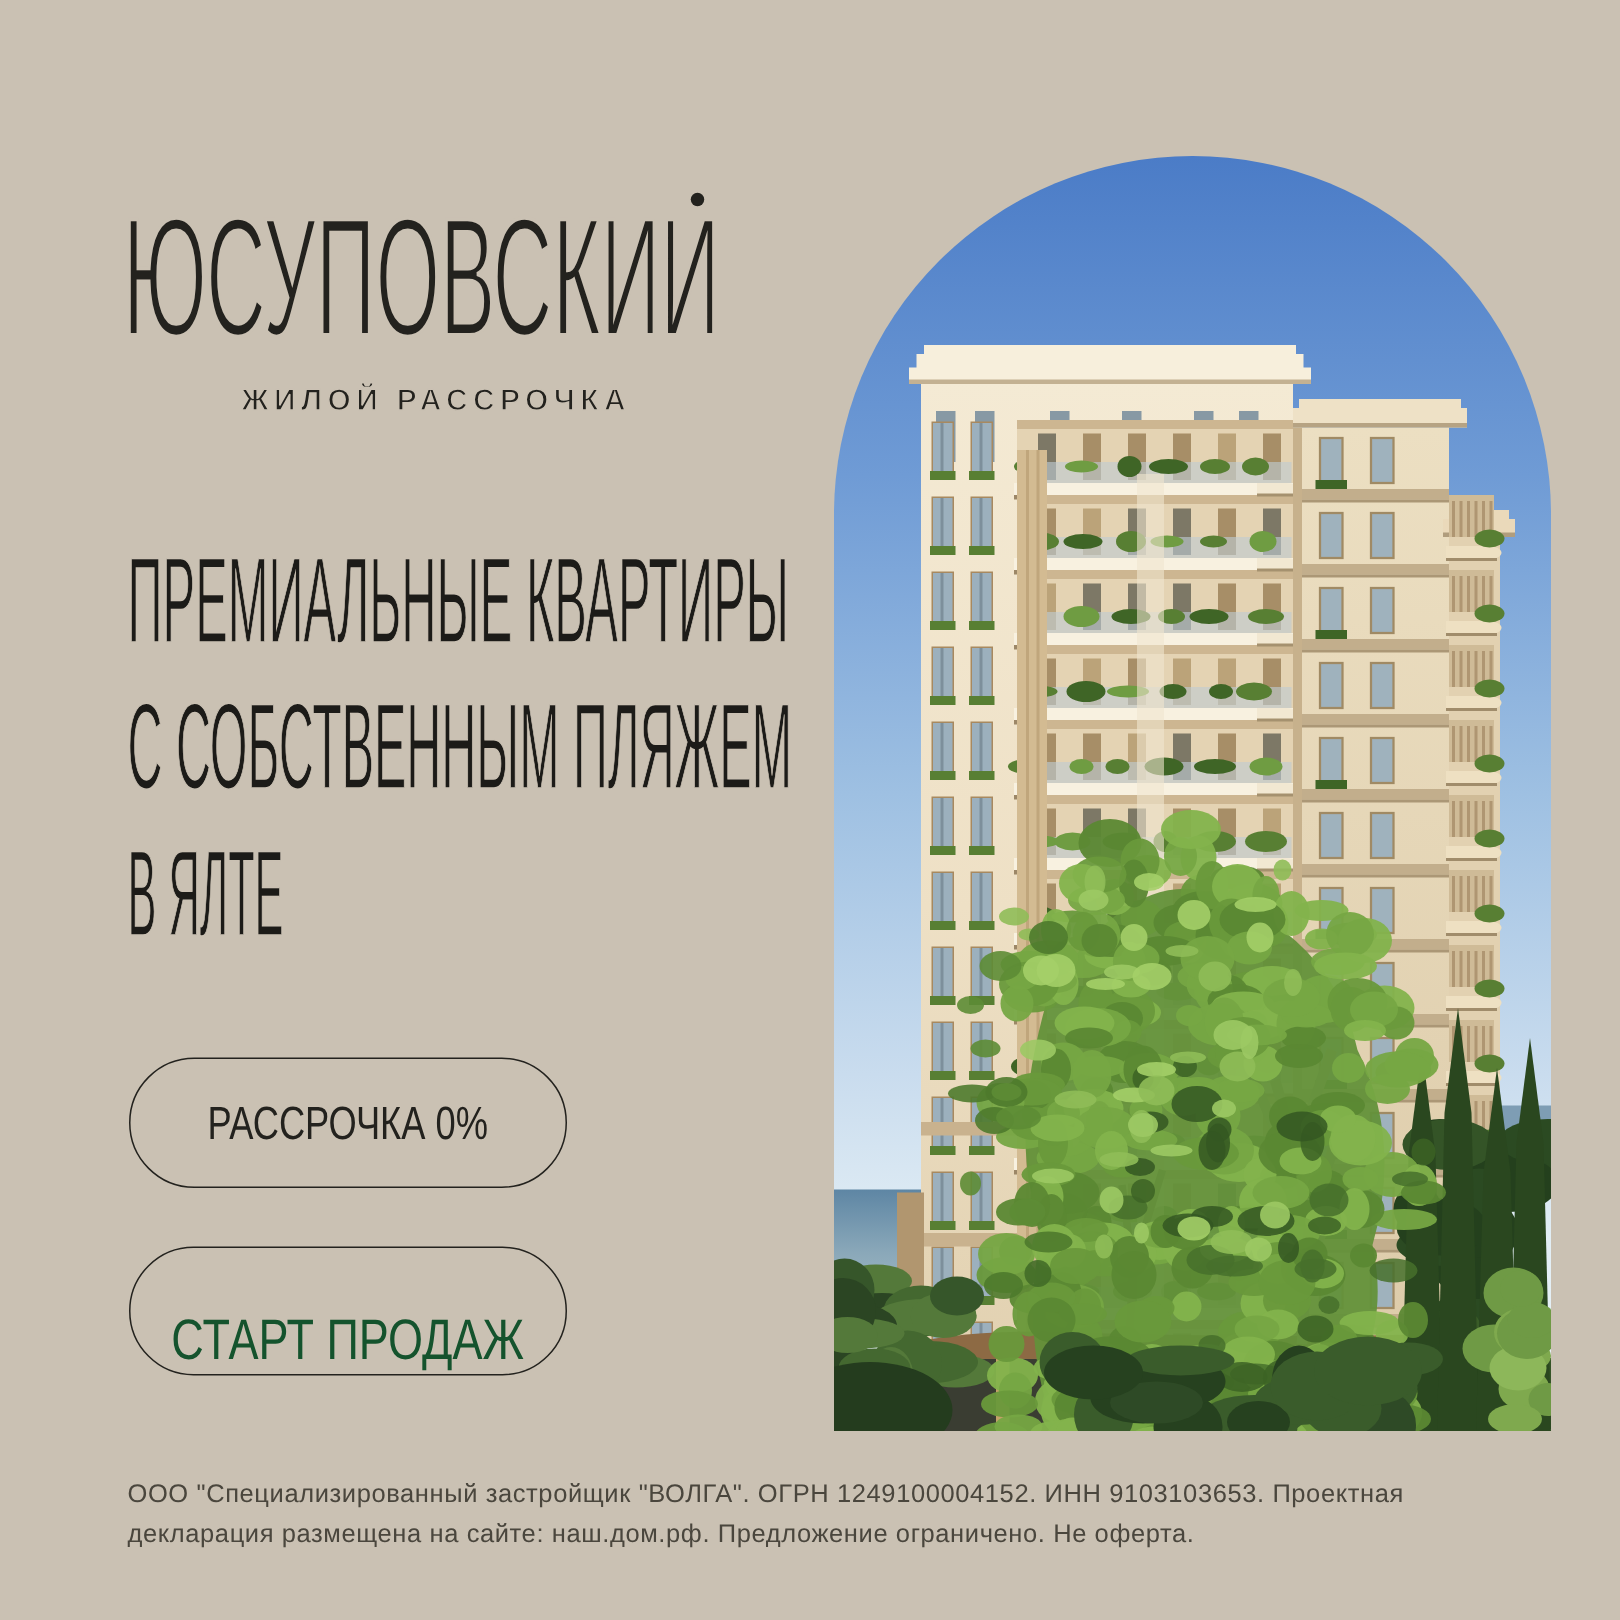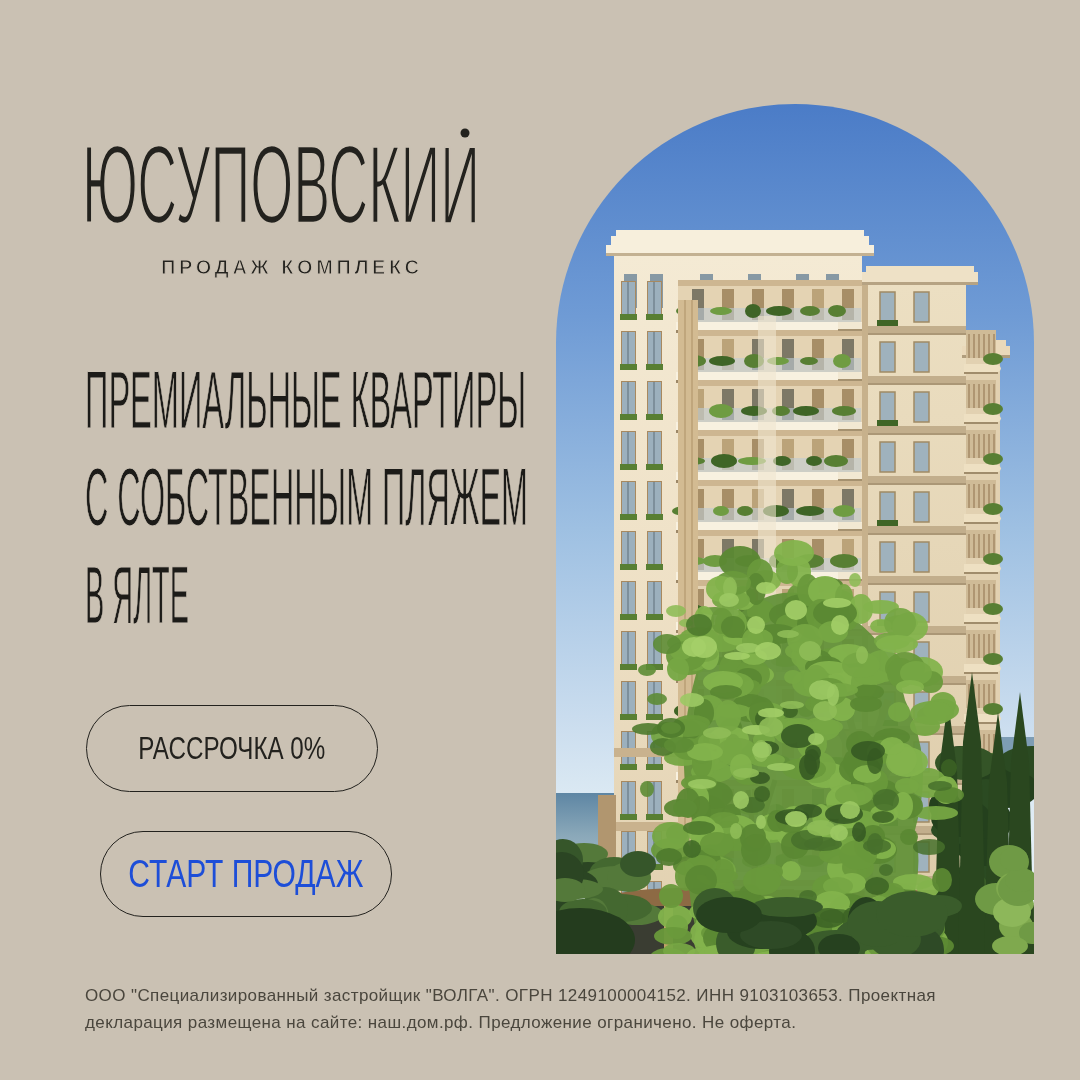--- a/index.html
+++ b/index.html
@@ -1345,34 +1345,34 @@
       </g>
 </g>
 </svg>
 
 <svg class="abs" style="left:82px;top:104px" width="410" height="140" viewBox="0 0 410 140">
   <text x="0" y="119" font-family="Liberation Sans" font-size="112" fill="#23221e" stroke="#cac1b3" stroke-width="2.6" textLength="398" lengthAdjust="spacingAndGlyphs">ЮСУПОВСКИЙ</text>
   <rect x="352" y="6" width="46" height="36" fill="#cac1b3"></rect>
   <circle cx="383" cy="29" r="4.5" fill="#23221e"></circle>
 </svg>
 
-<div class="abs" style="left:161px;top:256px;font-size:20px;letter-spacing:3.6px;color:#23221e;font-weight:bold;-webkit-text-stroke:1px #cac1b3;">ПРОДАЖ КОМПЛЕКС</div>
+<div class="abs" style="left:161px;top:256px;font-size:20px;letter-spacing:3.6px;color:#23221e;font-weight:bold;-webkit-text-stroke:1px #cac1b3;">ЖИЛОЙ РАССРОЧКА</div>
 
 <svg class="abs" style="left:85px;top:355px" width="470" height="290" viewBox="0 0 470 290">
   <text x="0" y="73" font-size="81" fill="#1c1b18" stroke="#cac1b3" stroke-width="1.0" textLength="441" lengthAdjust="spacingAndGlyphs">ПРЕМИАЛЬНЫЕ КВАРТИРЫ</text>
   <text x="0" y="170" font-size="81" fill="#1c1b18" stroke="#cac1b3" stroke-width="1.0" textLength="443" lengthAdjust="spacingAndGlyphs">С СОБСТВЕННЫМ ПЛЯЖЕМ</text>
   <text x="0" y="268" font-size="81" fill="#1c1b18" stroke="#cac1b3" stroke-width="1.0" textLength="104" lengthAdjust="spacingAndGlyphs">В ЯЛТЕ</text>
 </svg>
 
 <div class="abs" style="left:86px;top:705px;width:290px;height:85px;border:1.6px solid #23221e;
      border-radius:44px;display:flex;align-items:center;justify-content:center;white-space:nowrap;
      font-size:31px;color:#23221e;">
     <span style="display:inline-block;transform:scaleX(0.78);">РАССРОЧКА 0%</span>
   </div>
 
-<div class="abs" style="left:100px;top:831px;width:290px;height:84px;border:1.6px solid #23221e;
-     border-radius:44px;display:flex;align-items:center;justify-content:center;white-space:nowrap;
-     font-size:38px;color:#1d4ed8;">
+<div class="abs" style="left:86px;top:831px;width:290px;height:84px;border:1.6px solid #23221e;
+     border-radius:44px;display:flex;align-items:flex-end;justify-content:center;white-space:nowrap;
+     font-size:38px;color:#14532d;">
     <span style="display:inline-block;transform:scaleX(0.79);">СТАРТ ПРОДАЖ</span>
   </div>
 
 <div class="abs" style="left:85px;top:982px;width:880px;font-size:17px;line-height:27px;
      letter-spacing:0.4px;color:#4a463d;">ООО "Специализированный застройщик "ВОЛГА". ОГРН 1249100004152. ИНН 9103103653. Проектная декларация размещена на сайте: наш.дом.рф. Предложение ограничено. Не оферта.</div>
 
 </body></html>

